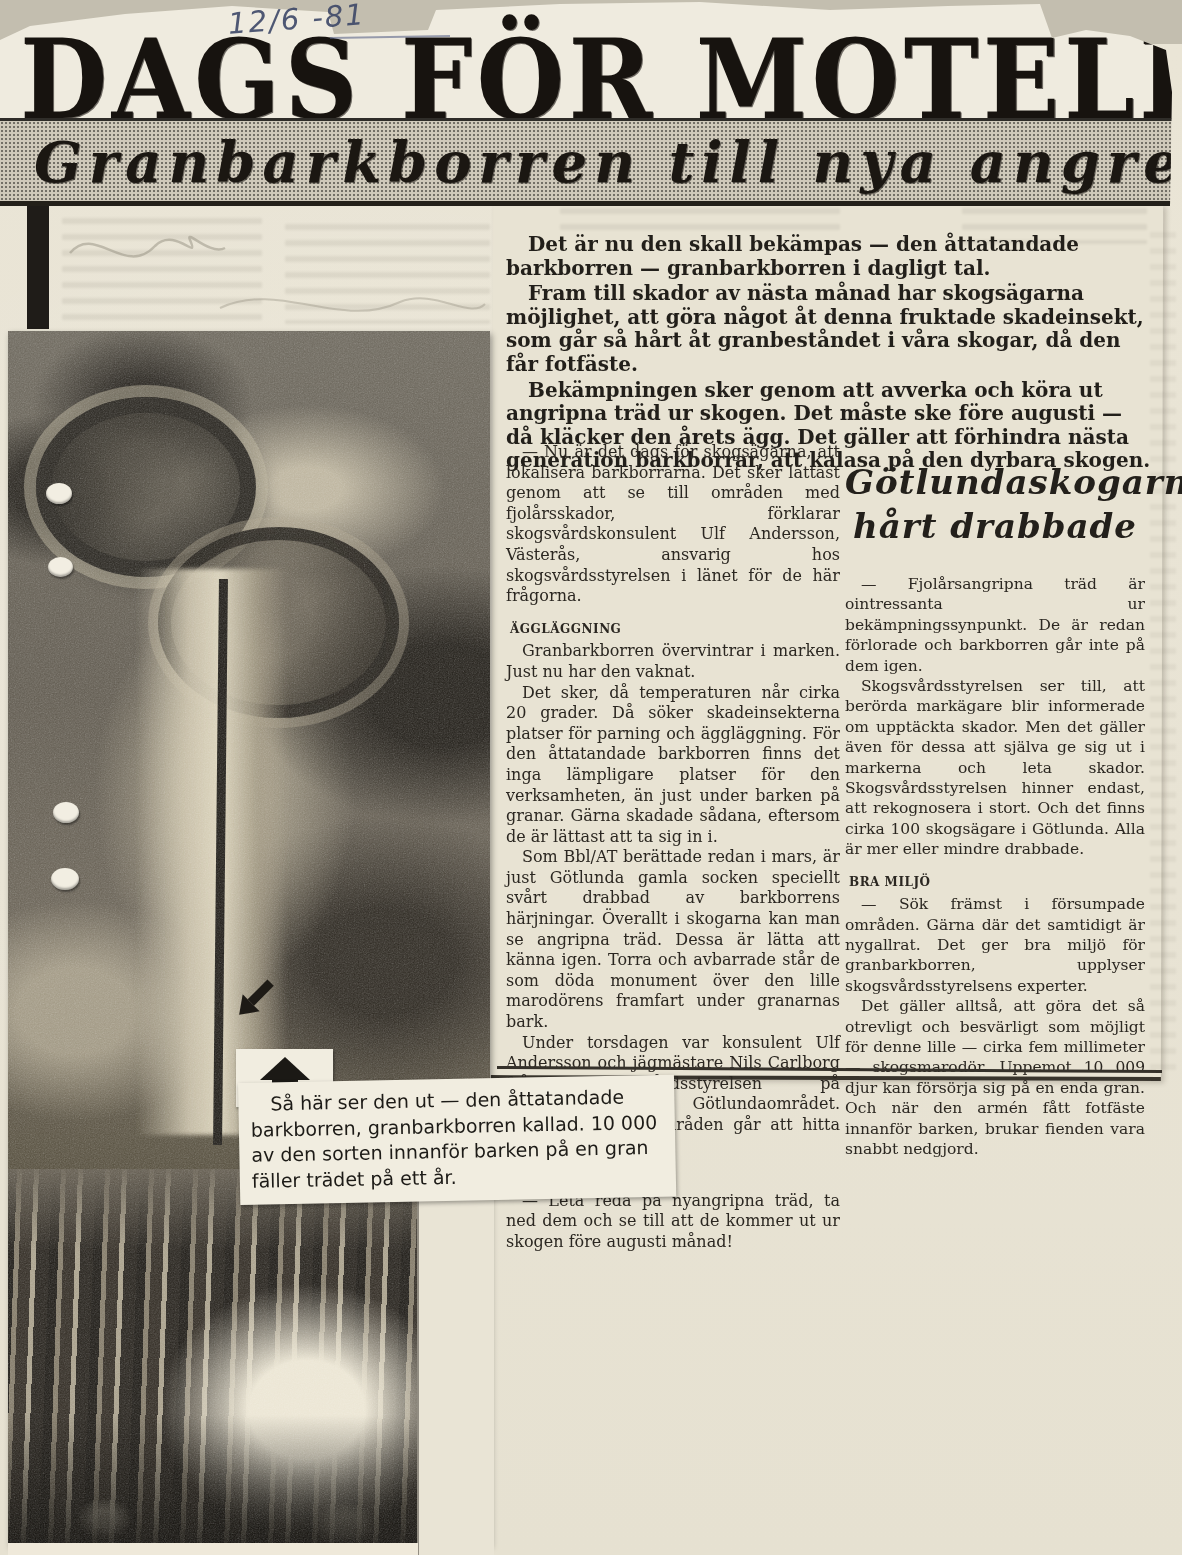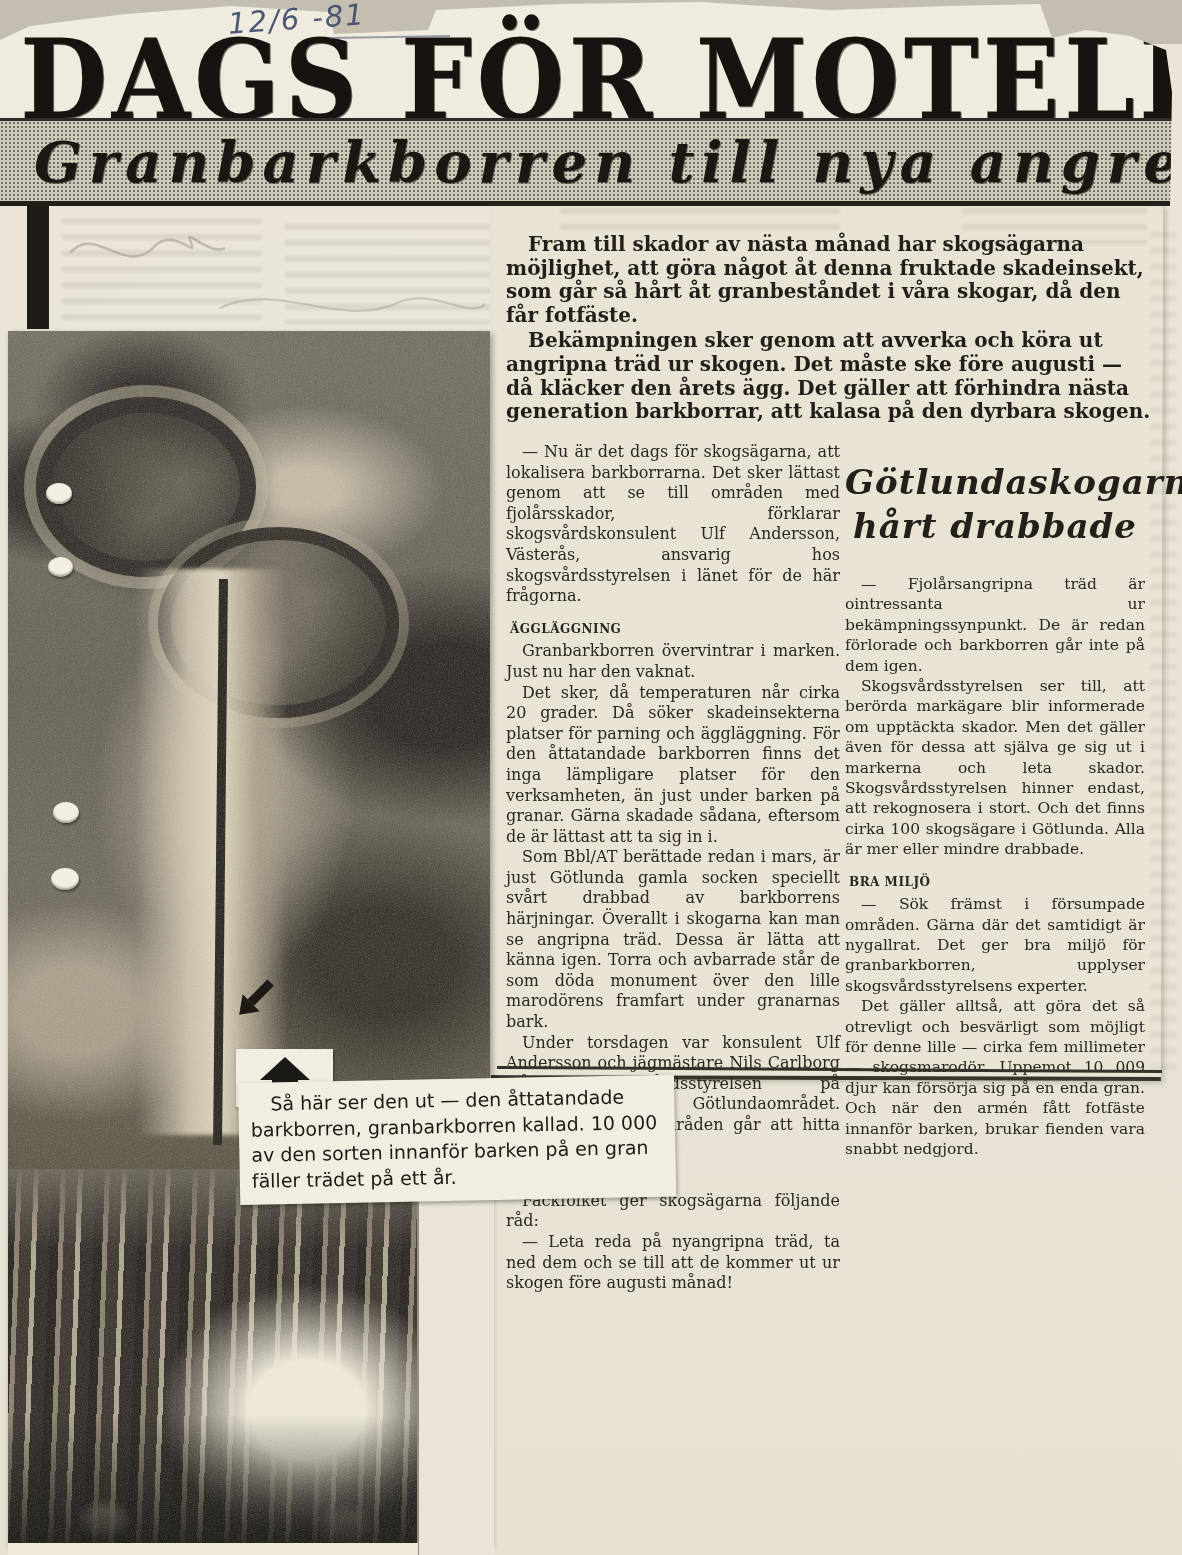--- a/index.html
+++ b/index.html
@@ -122,33 +122,33 @@
   <div class="masthead">
     <div class="headline">DAGS FÖR MOTELD</div>
     <div class="band">
       <div class="subheadline">Granbarkborren till nya angrepp</div>
     </div>
   </div>
   <div class="handwriting">12/6 -81</div>
   <div class="pen-line"></div>
 
   <div class="lead">
+    <p>Det är nu den skall bekämpas — den åttatandade barkborren — granbarkborren i dagligt tal.</p>
     <p>Fram till skador av nästa månad har skogsägarna möjlighet, att göra något åt denna fruktade skadeinsekt, som går så hårt åt granbeståndet i våra skogar, då den får fotfäste.</p>
     <p>Bekämpningen sker genom att avverka och köra ut angripna träd ur skogen. Det måste ske före augusti — då kläcker den årets ägg. Det gäller att förhindra nästa generation barkborrar, att kalasa på den dyrbara skogen.</p>
   </div>
 
   <div class="col col-mid">
     <p class="dash">— Nu är det dags för skogsägarna, att lokalisera barkborrarna. Det sker lättast genom att se till områden med fjolårsskador, förklarar skogsvårdskonsulent Ulf Andersson, Västerås, ansvarig hos skogsvårdsstyrelsen i länet för de här frågorna.</p>
     <div class="colh">ÄGGLÄGGNING</div>
     <p>Granbarkborren övervintrar i marken. Just nu har den vaknat.</p>
     <p>Det sker, då temperaturen når cirka 20 grader. Då söker skadeinsekterna platser för parning och äggläggning. För den åttatandade barkborren finns det inga lämpligare platser för den verksamheten, än just under barken på granar. Gärna skadade sådana, eftersom de är lättast att ta sig in i.</p>
     <p class="gap">Som Bbl/AT berättade redan i mars, är just Götlunda gamla socken speciellt svårt drabbad av barkborrens härjningar. Överallt i skogarna kan man se angripna träd. Dessa är lätta att känna igen. Torra och avbarrade står de som döda monument över den lille marodörens framfart under granarnas bark.</p>
     <p class="gap">Under torsdagen var konsulent Ulf Andersson och jägmästare Nils Carlborg från skogsvårdsstyrelsen på inspektionstur i Götlundaområdet. Typiskt skadade områden går att hitta varsomhelst.</p>
     <div class="colh">GODA RÅD</div>
-    <p>Fackfolket ger skogsägarna följande råd:</p>
     <p>— Leta reda på nyangripna träd, ta ned dem och se till att de kommer ut ur skogen före augusti månad!</p>
   </div>
 
   <div class="col col-right">
     <div class="bigheading">
       <div>Götlundaskogarna</div>
       <div>hårt drabbade</div>
     </div>
     <p class="gap dash">— Fjolårsangripna träd är ointressanta ur bekämpningssynpunkt. De är redan förlorade och barkborren går inte på dem igen.</p>
     <p class="gap">Skogsvårdsstyrelsen ser till, att berörda markägare blir informerade om upptäckta skador. Men det gäller även för dessa att själva ge sig ut i markerna och leta skador. Skogsvårdsstyrelsen hinner endast, att rekognosera i stort. Och det finns cirka 100 skogsägare i Götlunda. Alla är mer eller mindre drabbade.</p>

